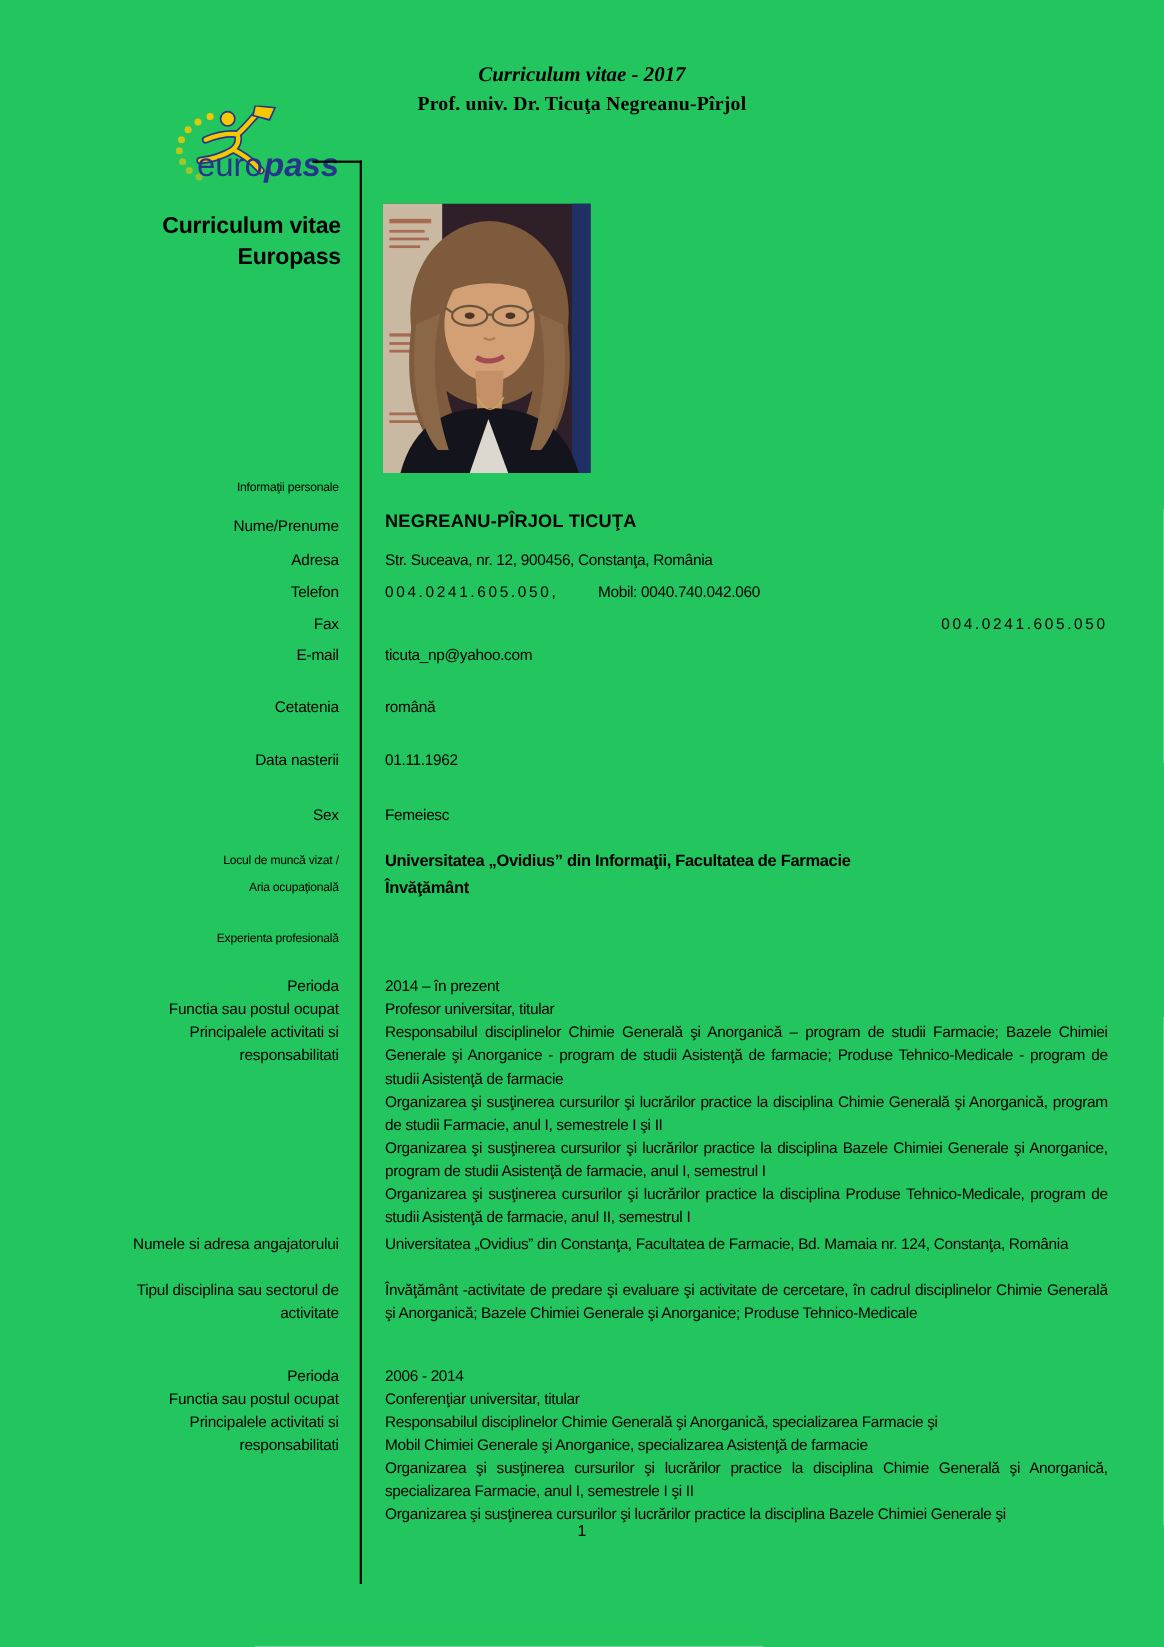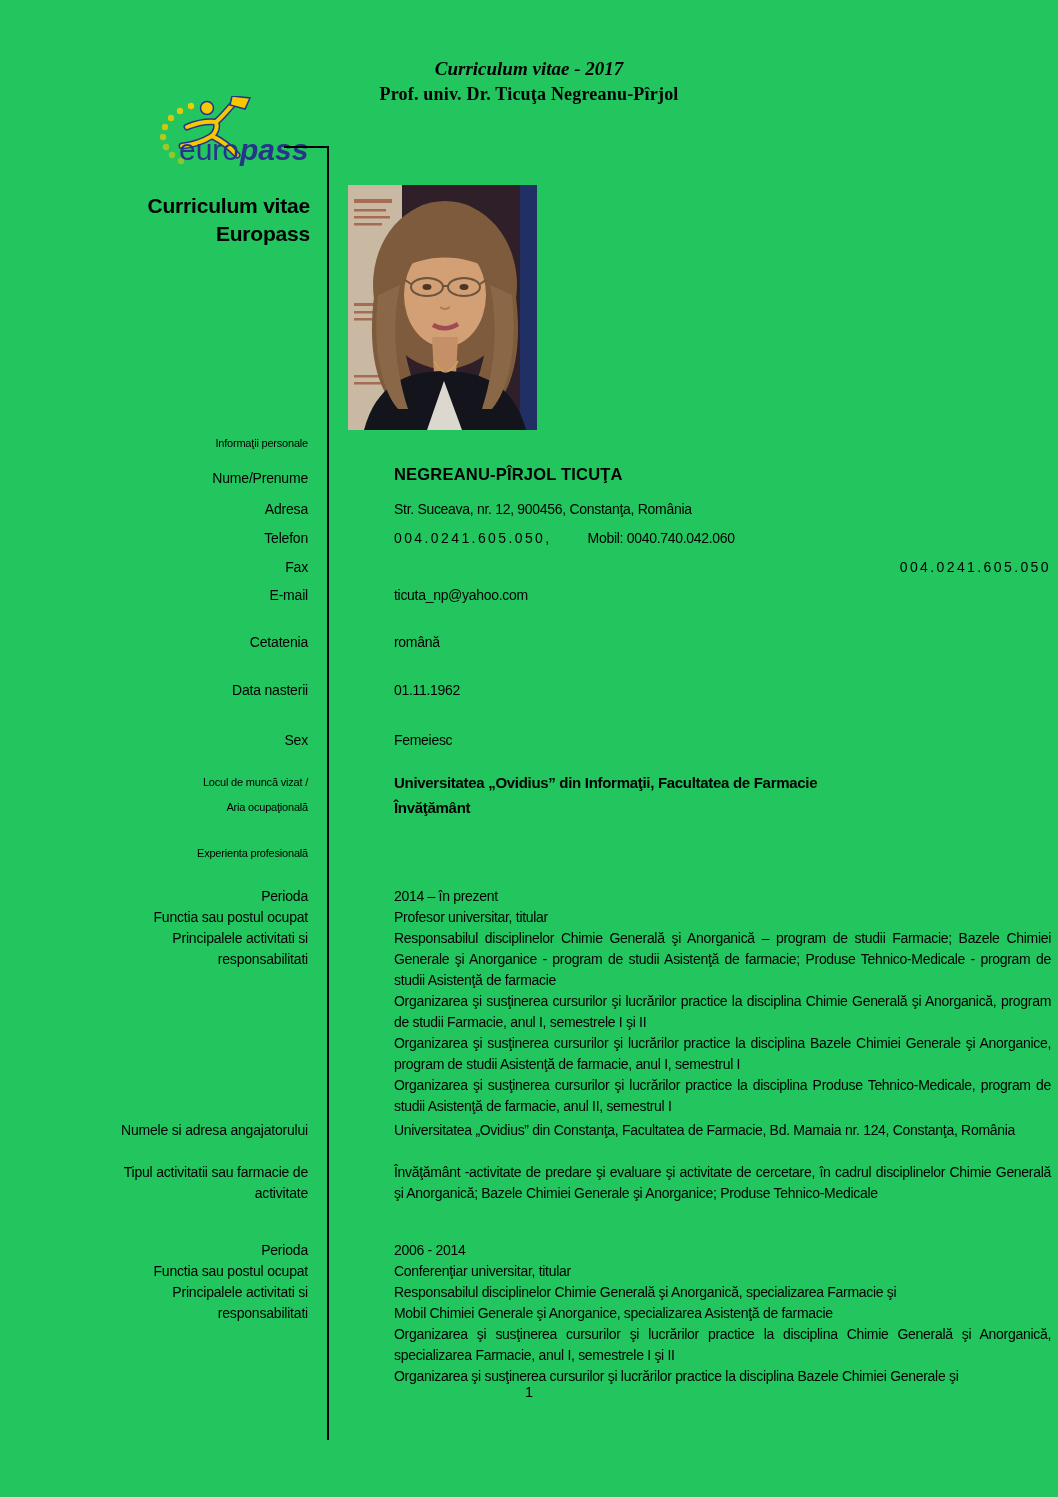--- a/index.html
+++ b/index.html
@@ -28,21 +28,21 @@
     font-weight:bold; font-size:21px; line-height:28px; letter-spacing:-.2px;
   }
   .photo { left:348px; top:185px; width:189px; height:245px; }
   .label {
     left:0; width:308px; text-align:right;
     font-size:14px; line-height:21px; letter-spacing:-.2px;
   }
   .sechdr { font-weight:normal; font-size:11px; letter-spacing:-.2px; }
   .value {
     left:350px; width:657px;
-    font-size:14px; line-height:21px; letter-spacing:-.3px;margin-left:44px;
+    font-size:14px; line-height:21px; letter-spacing:-.3px;
   }
   .bold { font-weight:bold; }
   .name-val { font-size:16.5px; letter-spacing:.2px; }
   .just { text-align:justify; }
   .para { margin:0 0 0 0; text-align:justify; }
   .nowrap { white-space:nowrap; }
   .spaced { letter-spacing:2.4px;text-align:right; }
   .lh25 { line-height:25px; }
   .pagenum { top:1384px; left:0; width:1058px; text-align:center; font-size:14.5px; }
 </style>
@@ -190,21 +190,21 @@
     <p class="para">Responsabilul disciplinelor Chimie Generală şi Anorganică – program de studii Farmacie; Bazele Chimiei Generale şi Anorganice - program de studii Asistenţă de farmacie; Produse Tehnico-Medicale - program de studii Asistenţă de farmacie</p>
     <p class="para">Organizarea şi susţinerea cursurilor şi lucrărilor practice la disciplina Chimie Generală şi Anorganică, program de studii Farmacie, anul I, semestrele I şi II</p>
     <p class="para">Organizarea şi susţinerea cursurilor şi lucrărilor practice la disciplina Bazele Chimiei Generale şi Anorganice, program de studii Asistenţă de farmacie, anul I, semestrul I</p>
     <p class="para">Organizarea şi susţinerea cursurilor şi lucrărilor practice la disciplina Produse Tehnico-Medicale, program de studii  Asistenţă de farmacie, anul II, semestrul I</p>
   </div>
 
   <div class="abs label" style="top:1120px">Numele si adresa angajatorului</div>
   <div class="abs value just" style="top:1120px">Universitatea „Ovidius”  din Constanţa, Facultatea de Farmacie, Bd. Mamaia nr. 124, Constanţa, România</div>
 
   <div class="abs label" style="top:1162px">
-    <div>Tipul activitatii sau farmacie de</div>
+    <div>Tipul disciplina sau sectorul de</div>
     <div>activitate</div>
   </div>
   <div class="abs value just" style="top:1162px">Învăţământ -activitate de predare şi evaluare şi activitate de cercetare, în cadrul disciplinelor Chimie Generală şi Anorganică; Bazele Chimiei Generale şi Anorganice; Produse Tehnico-Medicale</div>
 
   <div class="abs label" style="top:1240px">Perioda</div>
   <div class="abs value nowrap" style="top:1240px">2006 - 2014</div>
 
   <div class="abs label" style="top:1261px">Functia sau postul ocupat</div>
   <div class="abs value nowrap" style="top:1261px">Conferenţiar universitar, titular</div>
 

